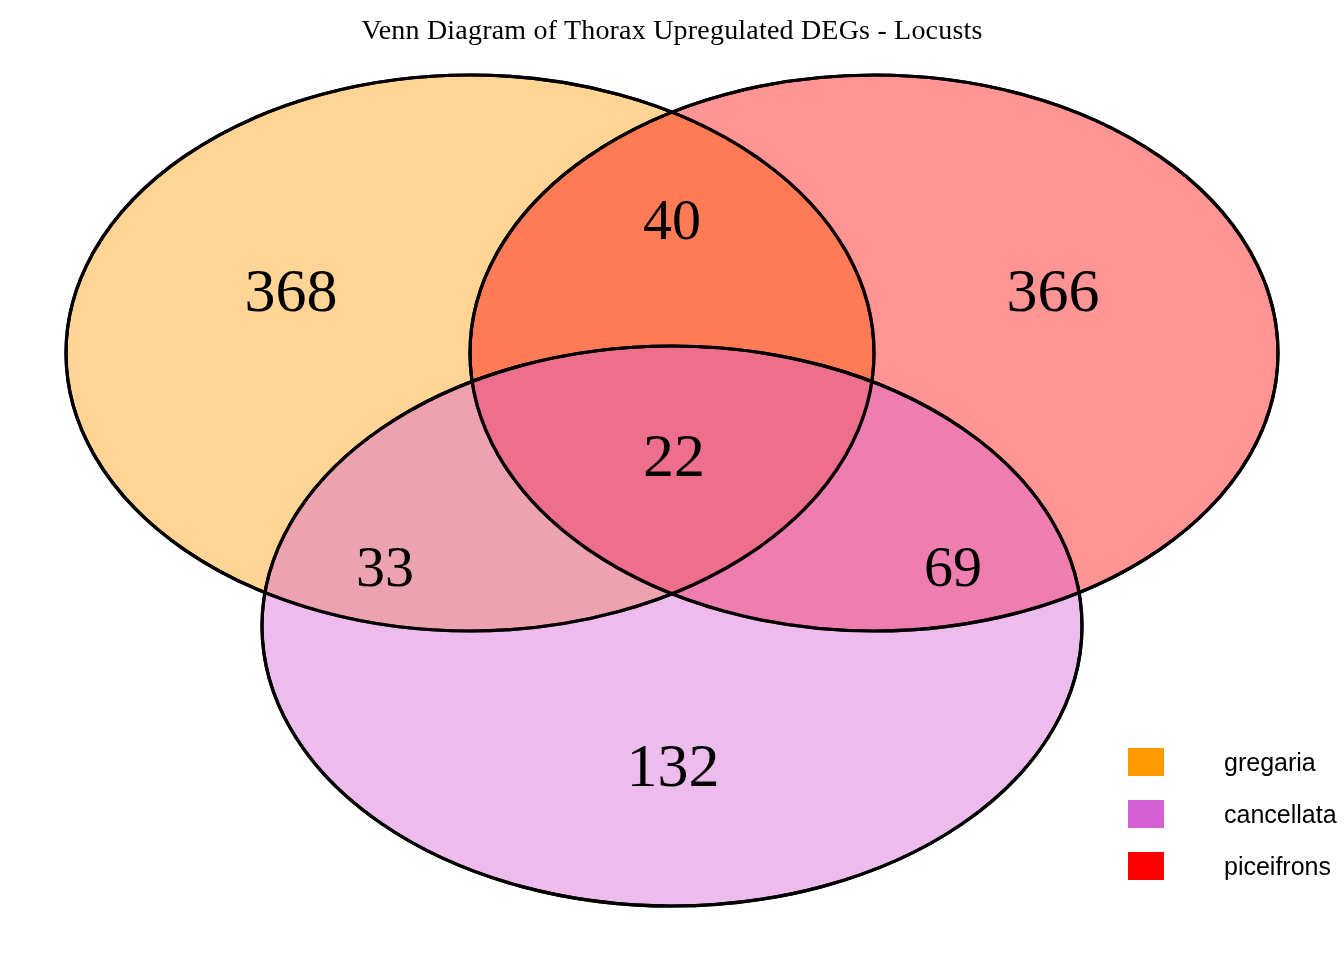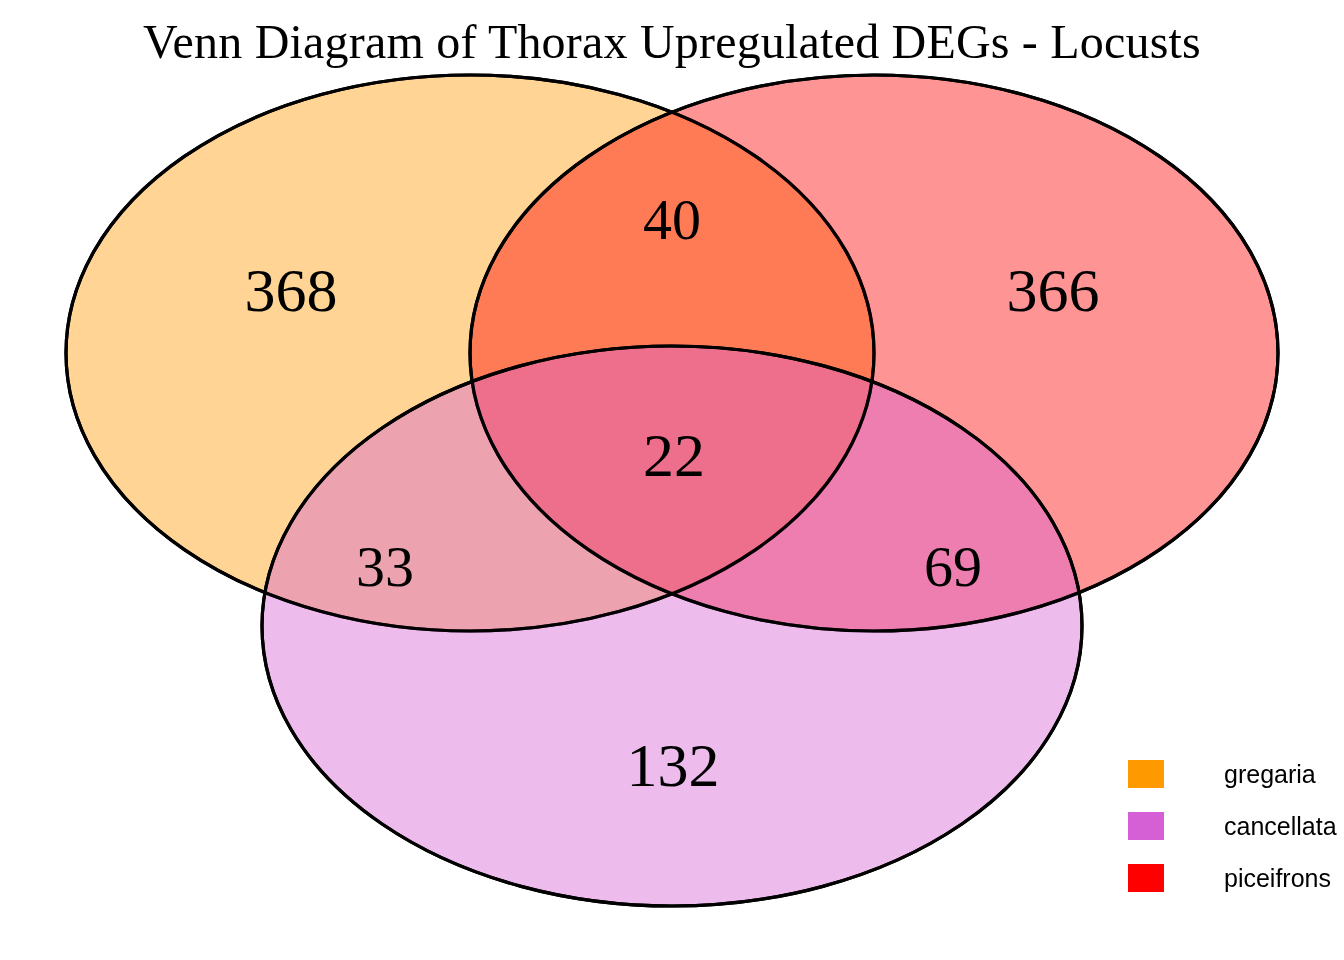--- a/index.html
+++ b/index.html
@@ -19,21 +19,21 @@
     height: 960px;
     background: #ffffff;
   }
   #figure-title {
     position: absolute;
     top: 14px;
     left: 0;
     width: 1344px;
     text-align: center;
     font-family: "Liberation Serif", "DejaVu Serif", serif;
-    font-size: 48px;
+    font-size: 28px;
     color: #000000;
     letter-spacing: 0.2px;
     white-space: nowrap;
   }
   #venn-canvas {
     position: absolute;
     top: 0;
     left: 0;
   }
   .region-count {
@@ -45,21 +45,20 @@
   .count-large { font-size: 62px; }
   .count-mid   { font-size: 58px; }
   #legend {
     position: absolute;
     left: 1128px;
     top: 748px;
     width: 216px;
   }
   .legend-row {
     display: flex;
-    align-items: center;
     height: 52px;
   }
   .legend-swatch {
     width: 36px;
     height: 28px;
     flex: 0 0 auto;
   }
   .legend-label {
     font-family: "Liberation Sans", "DejaVu Sans", sans-serif;
     font-size: 25px;

